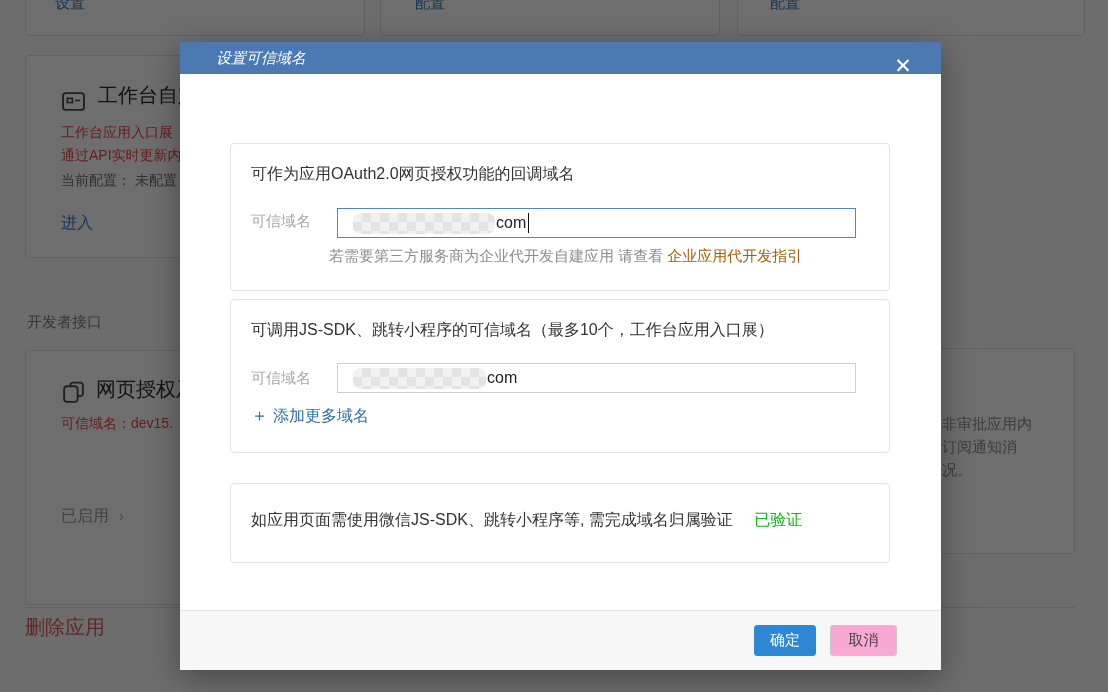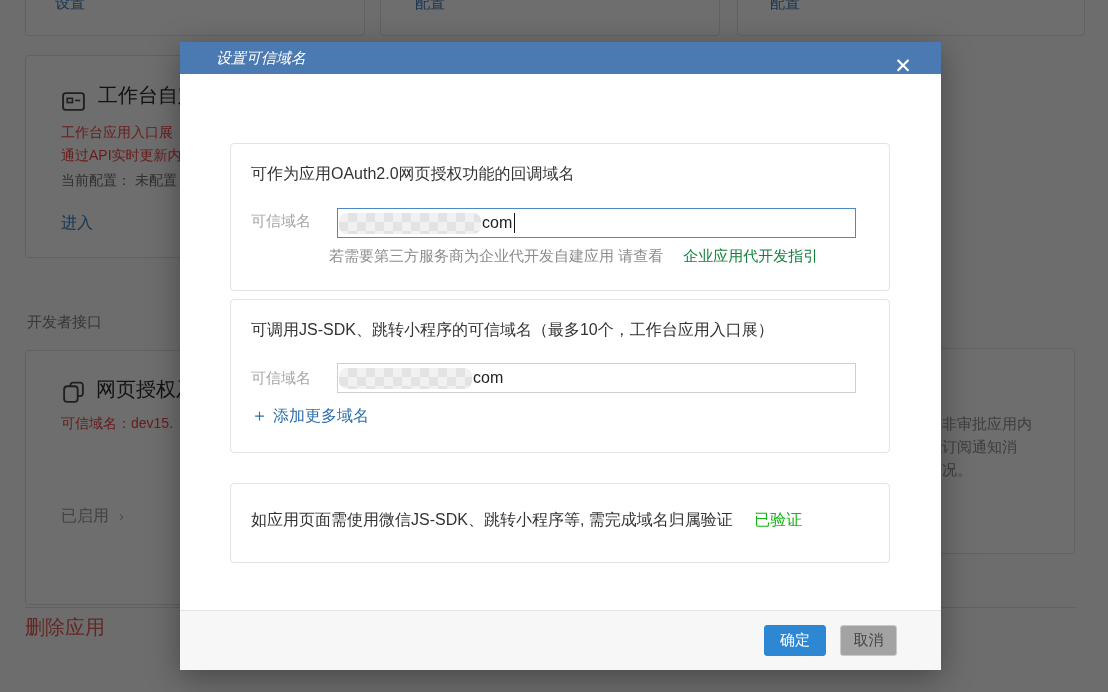--- a/index.html
+++ b/index.html
@@ -28,41 +28,41 @@
   .modal { position:absolute; left:180px; top:42px; width:761px; height:628px; background:#fff; z-index:20; box-shadow:0 8px 30px rgba(0,0,0,0.35); }
   .modal-header { position:absolute; left:0; top:0; right:0; height:32px; background:#4b79b2; display:flex; align-items:center;font-style:italic; }
   .modal-title { color:#fff; font-size:15px; margin-left:36px; }
   .modal-close { position:absolute; right:24px; top:10px; color:#fff; font-size:21px; width:28px; height:28px; line-height:28px; text-align:center; cursor:pointer; }
   .box { position:absolute; left:50px; width:660px; background:#fff; border:1px solid #e3e3e3; border-radius:4px; }
   .box1 { top:101px; height:148px; }
   .box2 { top:257px; height:154px; }
   .box3 { top:441px; height:80px;padding-left:28px; }
   .sec-title { position:absolute; left:20px; top:20px; font-size:16px; color:#333; white-space:nowrap; }
   .field-label { position:absolute; left:20px; font-size:15px; color:#a6a6a6; }
-  .tinput { position:absolute; left:106px; width:519px; height:30px; background:#fff; border:1px solid #cfcfcf; display:flex; align-items:center; padding-left:1px; cursor:text; }
+  .tinput { position:absolute; left:106px; width:519px; height:30px; background:#fff; border:1px solid #cfcfcf; display:flex; align-items:center; padding-left:15px; cursor:text; }
   .tinput.focused { border:1px solid #4f86c6; }
   .blurred { height:21px; border-radius:8px; background-color:#f1f1f1;
      background-image:
        linear-gradient(45deg,#e3e3e3 25%,transparent 25%,transparent 75%,#e3e3e3 75%),
        linear-gradient(45deg,#e3e3e3 25%,transparent 25%,transparent 75%,#e3e3e3 75%);
      background-size:18px 18px; background-position:0 0,9px 9px; }
   .blur1 { width:142px; }
   .blur2 { width:133px; }
   .input-text { font-size:16px; color:#222; margin-left:1px; }
   .caret { width:1px; height:20px; background:#111; margin-left:2px; }
   .helper { position:absolute; left:98px; top:103px; font-size:15px; color:#8d8d8d; white-space:nowrap; }
-  .helper a { color:#15803d;margin-left:16px; }
+  .helper a { color:#a16207; }
   .add-link { position:absolute; left:20px; top:104px; font-size:16px; color:#2d6da8; cursor:pointer; white-space:nowrap; }
   .add-link .plus { font-size:17px; margin-right:5px; }
   .verify-row { position:absolute; left:20px; top:26px; font-size:16px; white-space:nowrap; }
   .verify-link { color:#15b715; margin-left:17px; cursor:pointer; }
   .modal-footer { position:absolute; left:0; right:0; bottom:0; height:60px; background:#f7f7f8; border-top:1px solid #e3e3e3; display:flex; align-items:center; justify-content:flex-end; gap:14px; padding-right:44px; }
   .btn { height:31px; font-size:15px; border-radius:3px; cursor:pointer; display:inline-flex; align-items:center; justify-content:center; font-family:inherit; }
   .btn-primary { width:62px; background:#2e87d2; color:#fff; border:1px solid #2e87d2; }
-  .btn-default { width:57px; background:#a3a3a3; color:#444; border:1px solid #c9c9c9; }
+  .btn-default { width:67px; background:#f9a8d4; color:#444; border:1px solid #c9c9c9; }
   .status-row { position:absolute; left:35px; font-size:16px; color:#9a9a9a; cursor:pointer; }
   .chev { color:#b0b0b0; margin-left:10px; font-size:15px; }
 </style>
 </head>
 <body>
 
 <div class="page">
 
   <div class="card" style="left:25px; top:-60px; width:340px; height:96px;"></div>
   <div class="card" style="left:380px; top:-60px; width:340px; height:96px;"></div>

